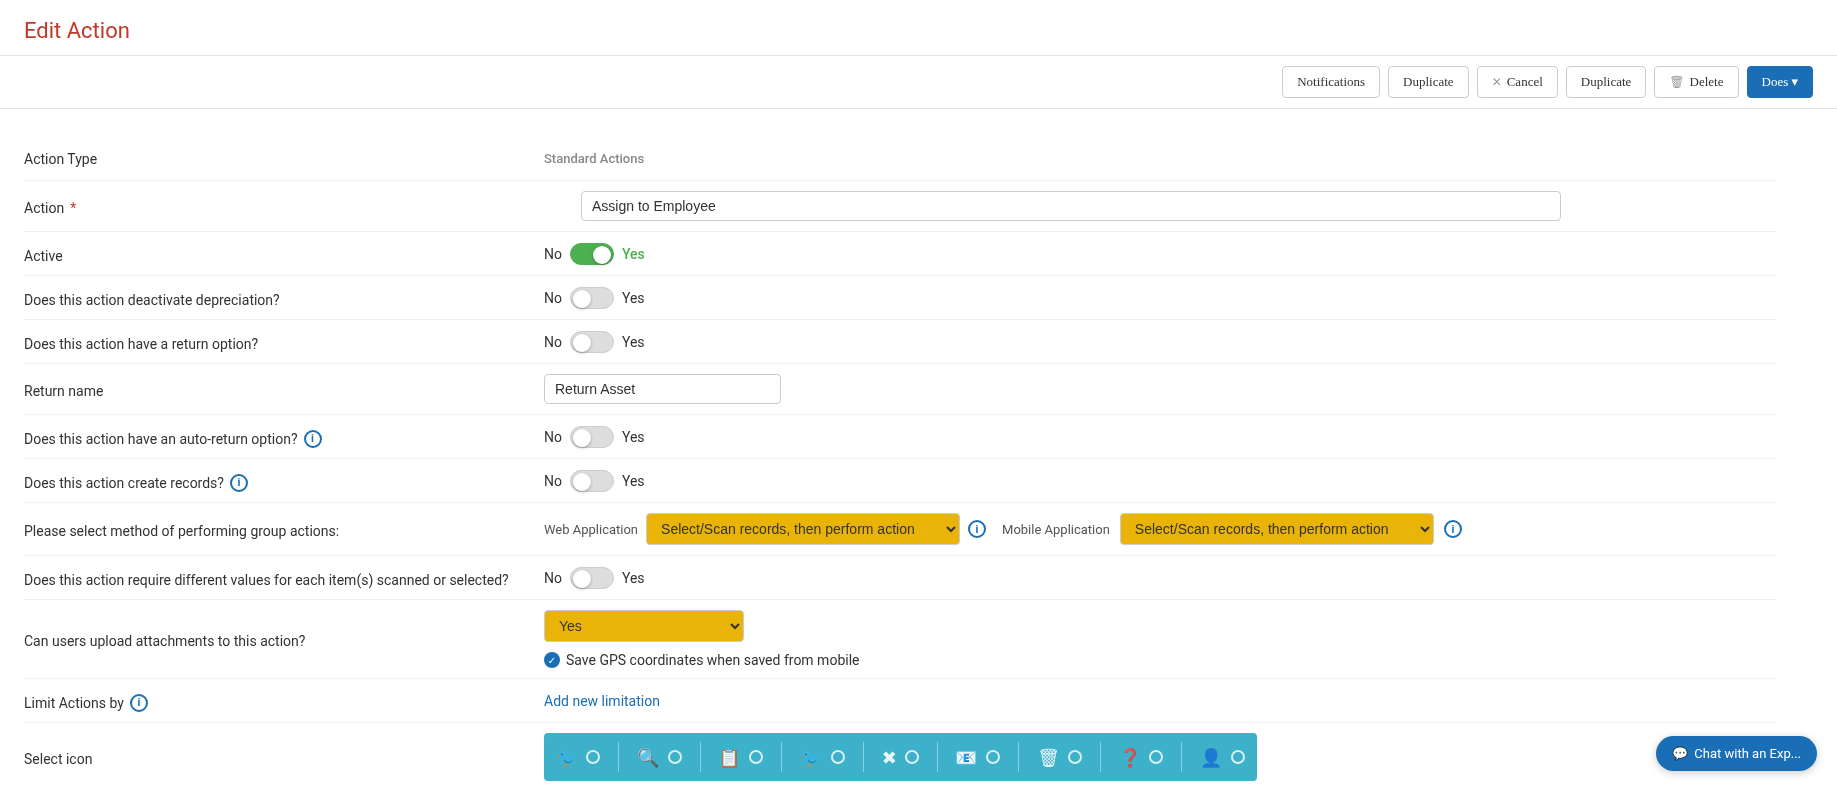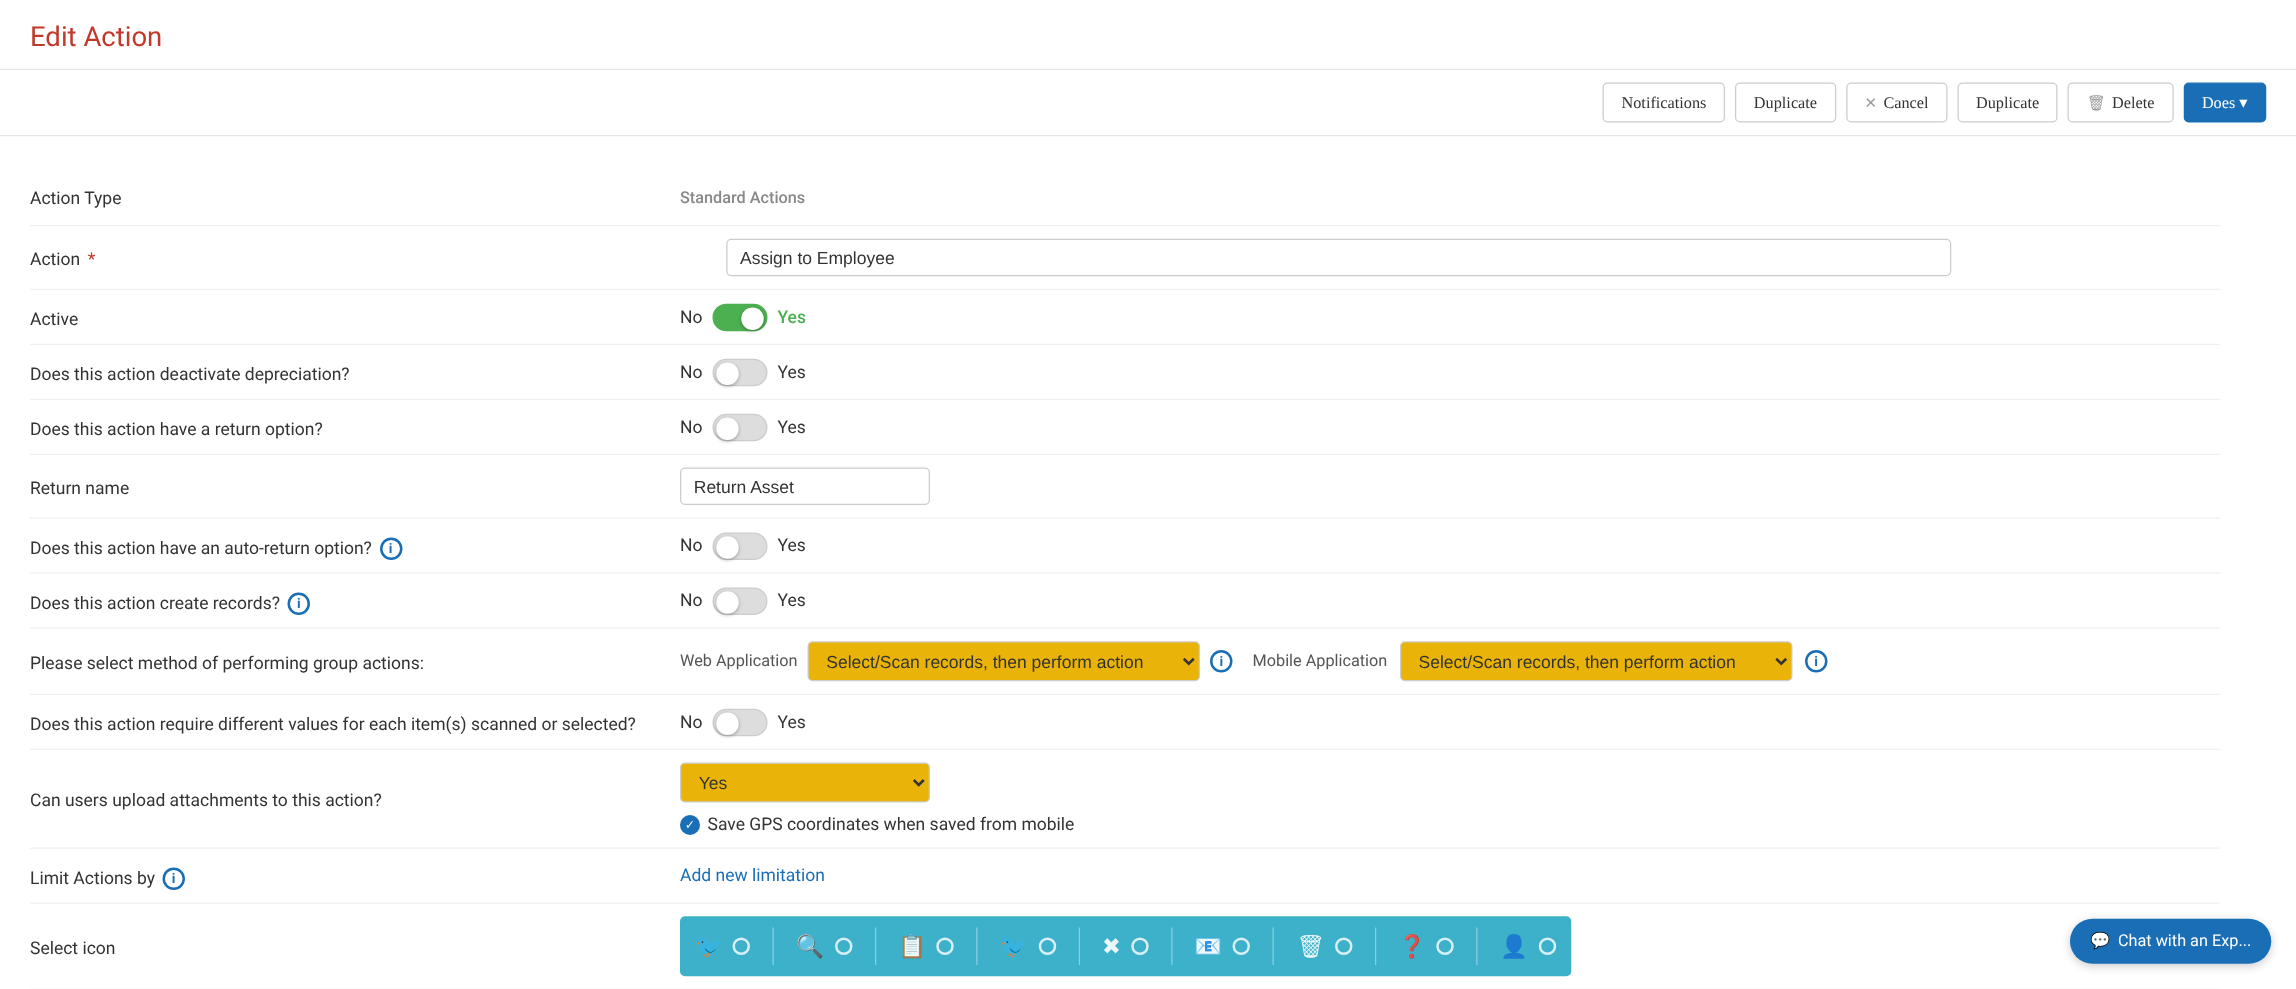--- a/index.html
+++ b/index.html
@@ -87,21 +87,21 @@
       width: 100%;
       max-width: 980px;
       padding: 6px 10px;
       border: 1px solid #ccc;
       border-radius: 4px;
       font-size: 14px;
       color: #333;
       margin-left: 37px;
     }
     .text-input-sm {
-      width: 200px;
+      width: 237px;
       padding: 6px 10px;
       border: 1px solid #ccc;
       border-radius: 4px;
       font-size: 14px;
       color: #333;
     }
     .toggle-label {
       font-size: 14px;
       color: #333;
     }

